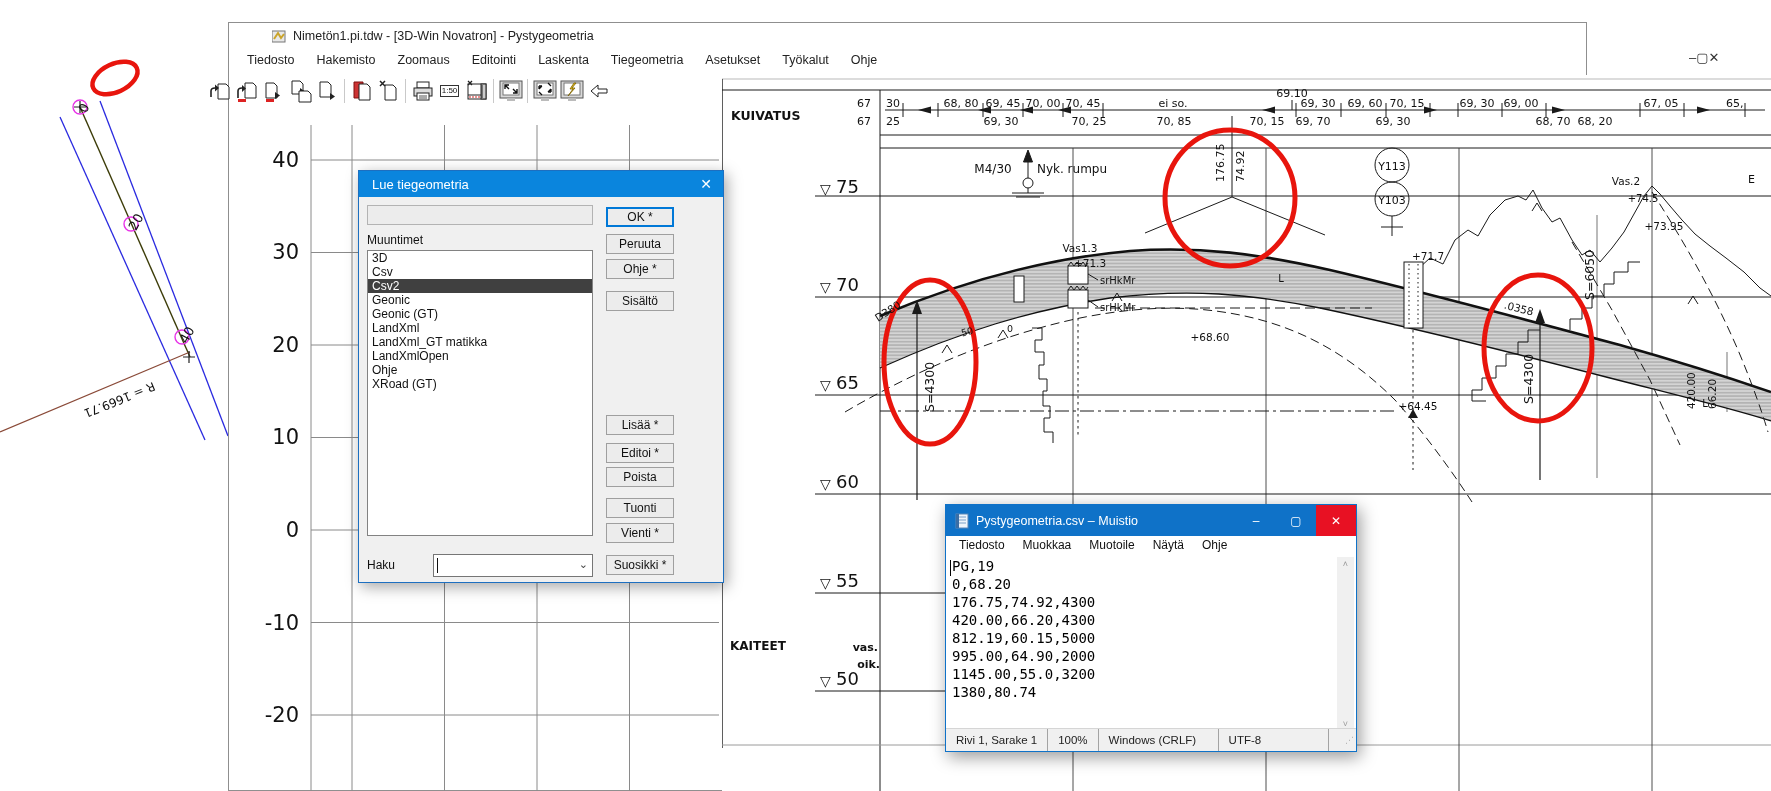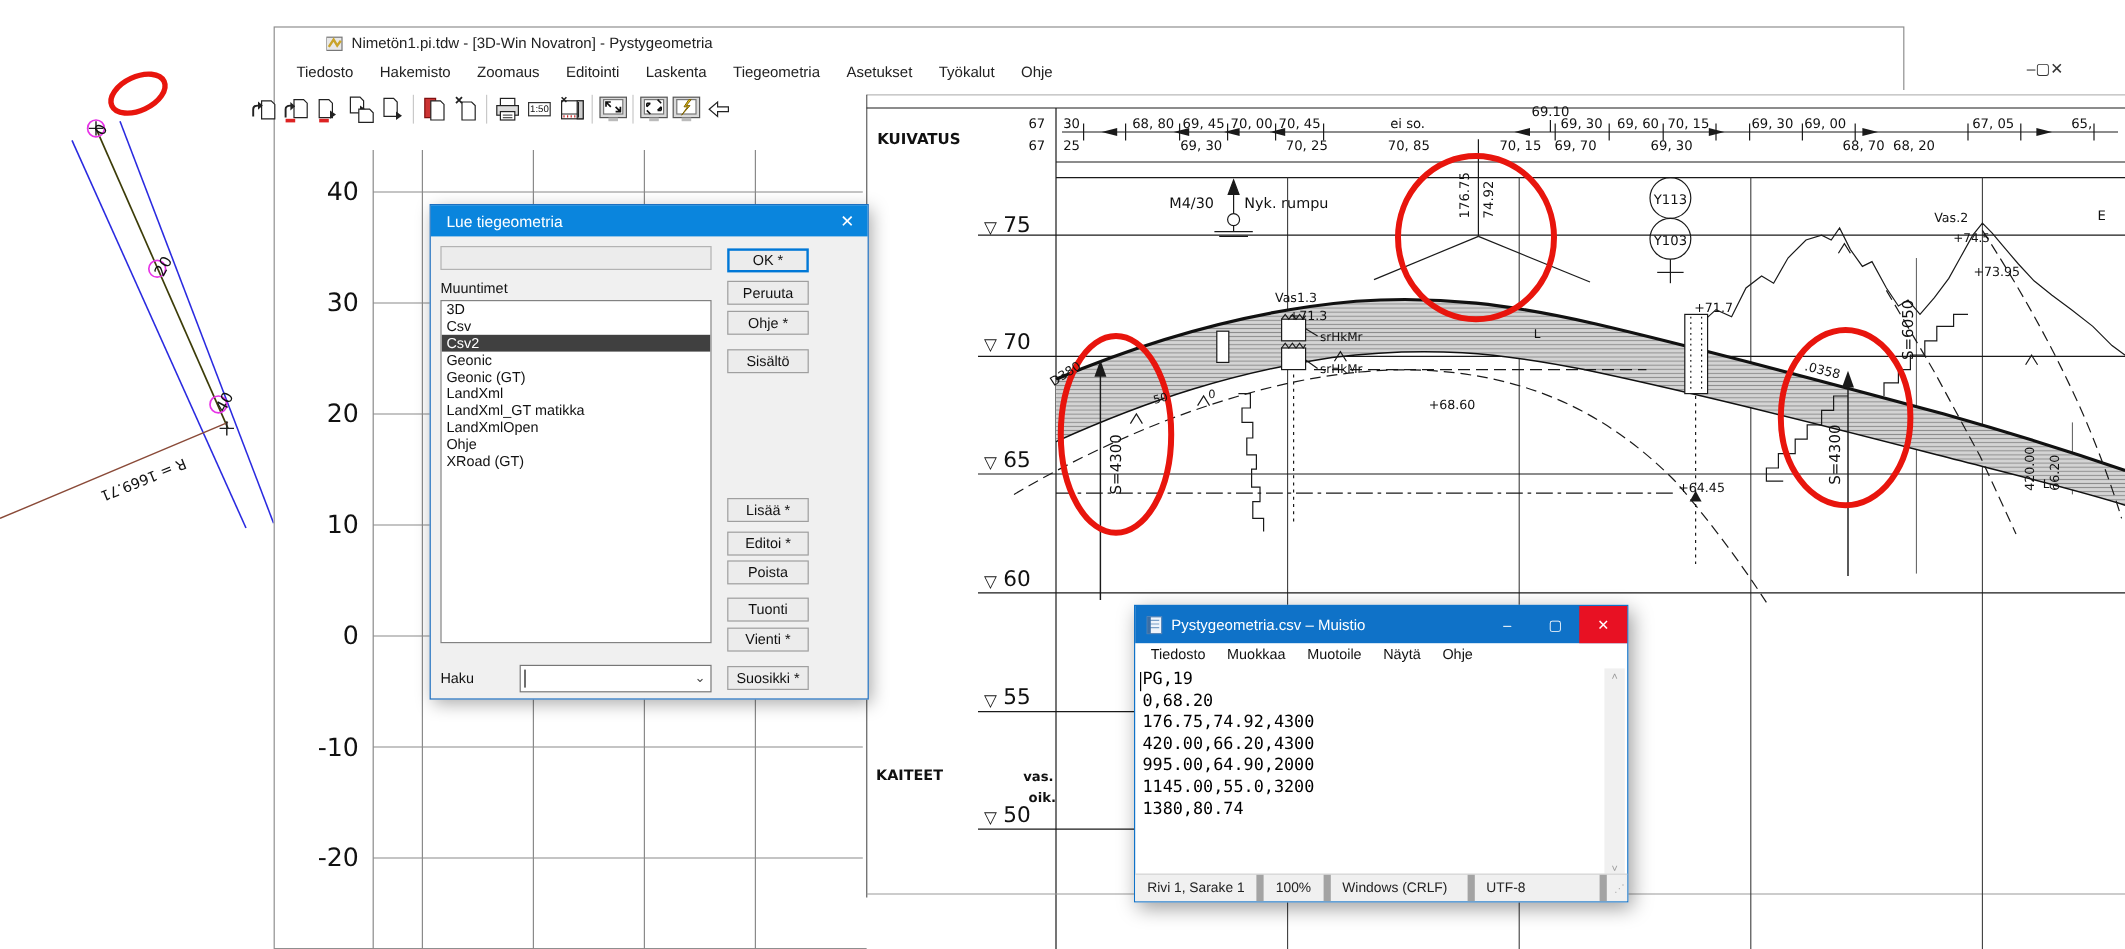--- a/index.html
+++ b/index.html
@@ -56,21 +56,21 @@
   #np-menubar .menu-item{font-size:12px;color:#111;padding:2px 9px;}
   #np-text{position:absolute;left:2px;top:52px;width:368px;height:174px;background:#fff;
            font-family:"DejaVu Sans Mono","Liberation Mono",monospace;font-size:14px;line-height:18px;
            color:#000;padding-left:4px;overflow:hidden;}
   #np-caret{position:absolute;left:4px;top:55px;width:1px;height:16px;background:#000;}
   #np-scroll{position:absolute;right:2px;top:52px;width:17px;height:174px;background:#f0f0f0;
              display:flex;flex-direction:column;justify-content:space-between;align-items:center;}
   #np-scroll span{color:#9a9a9a;font-size:9px;padding:2px 0;}
   #np-status{position:absolute;left:0;bottom:0;width:100%;height:23px;background:#f0f0f0;
              border-top:1px solid #d5d5d5;display:flex;font-size:11.5px;color:#222;align-items:center;box-sizing:border-box;}
-  .st-seg{border-right:6px solid #a3a3a3;height:100%;display: flex;align-items:center;padding:0 10px;box-sizing:border-box;white-space:nowrap;}
+  .st-seg{border-right:1px solid #a3a3a3;height:100%;display: flex;align-items:center;padding:0 10px;box-sizing:border-box;white-space:nowrap;}
   #st-grip{margin-left:auto;color:#b5b5b5;font-size:9px;padding-right:2px;}
 </style>
 </head>
 <body>
 
 <svg class="abs" id="plan-svg" style="left:0;top:0;" width="240" height="470" viewBox="0 0 240 470">
   <line x1="60" y1="117" x2="205" y2="440" stroke="#2a2ae0" stroke-width="1.3"></line>
   <line x1="100" y1="101" x2="228" y2="436" stroke="#2a2ae0" stroke-width="1.3"></line>
   <line x1="80" y1="107" x2="190" y2="357" stroke="#3c3c08" stroke-width="1.4"></line>
   <line x1="0" y1="432" x2="190" y2="352" stroke="#8a4a38" stroke-width="1.2"></line>
@@ -527,20 +527,21 @@
       <span class="menu-item">Muokkaa</span>
       <span class="menu-item">Muotoile</span>
       <span class="menu-item">Näytä</span>
       <span class="menu-item">Ohje</span>
     </div>
   <div id="np-text">
       <div>PG,19</div>
       <div>0,68.20</div>
       <div>176.75,74.92,4300</div>
       <div>420.00,66.20,4300</div>
+      <div>812.19,60.15,5000</div>
       <div>995.00,64.90,2000</div>
       <div>1145.00,55.0,3200</div>
       <div>1380,80.74</div>
     </div>
   <div id="np-caret"></div>
   <div id="np-scroll">
     <span>˄</span>
     <span>˅</span>
   </div>
   <div id="np-status">

